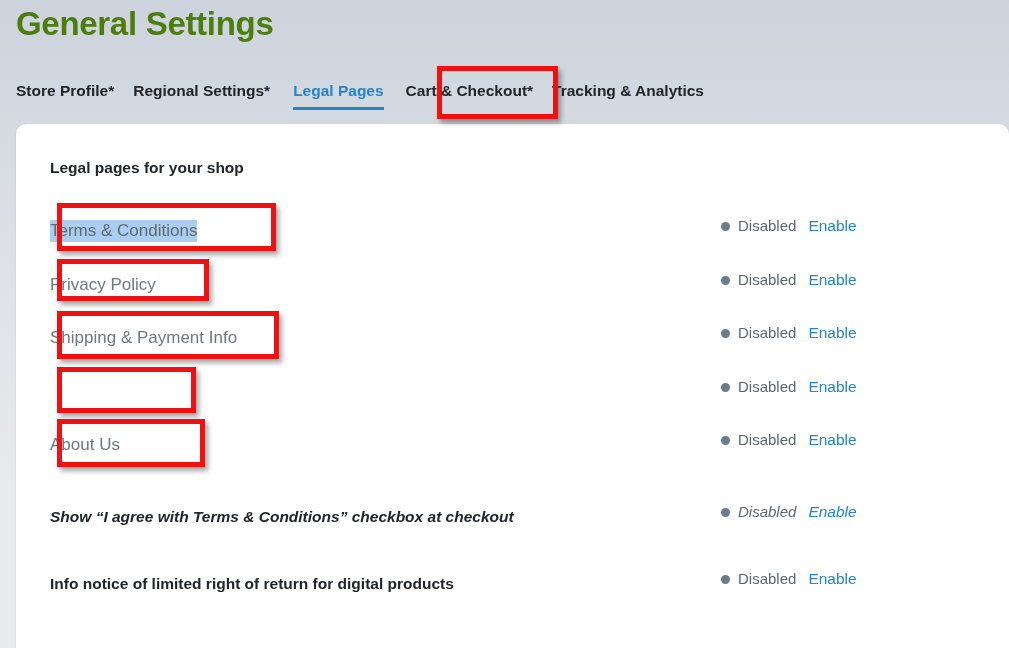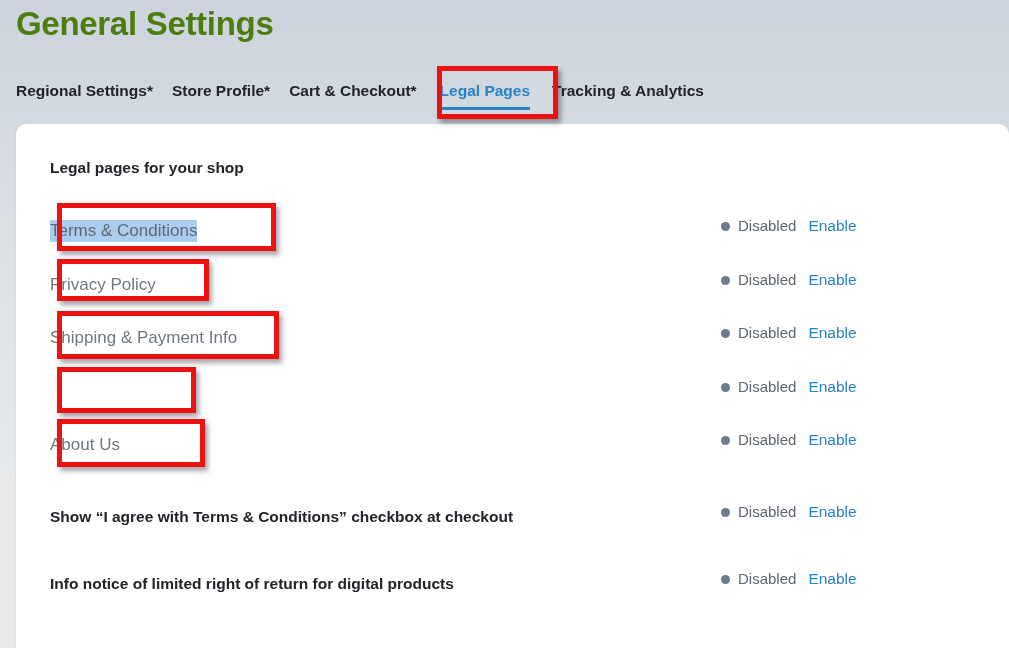--- a/index.html
+++ b/index.html
@@ -157,24 +157,24 @@
     box-shadow: 3px 4px 5px rgba(0,0,0,0.35);
     pointer-events: none;
   }
 </style>
 </head>
 <body>
 
 <div class="page-title">General Settings</div>
 
 <div class="tabbar" id="tabbar">
+    <div class="tab"><span>Store Profile*</span></div>
     <div class="tab"><span>Regional Settings*</span></div>
-    <div class="tab"><span>Store Profile*</span></div>
+    <div class="tab active"><span>Legal Pages</span><span class="underline"></span></div>
     <div class="tab"><span>Cart &amp; Checkout*</span></div>
-    <div class="tab active"><span>Legal Pages</span><span class="underline"></span></div>
     <div class="tab"><span>Tracking &amp; Analytics</span></div>
   </div>
 
 <div class="card">
   <div class="card-heading">Legal pages for your shop</div>
   <div class="rows" id="rows">
       <div class="row" style="top: 86px;">
         <div class="row-label selected-text">
           <span class="txt">Terms &amp; Conditions</span>
         </div>
@@ -214,21 +214,21 @@
       <div class="row" style="top: 300px; padding-left: 44px;">
         <div class="row-label">
           <span class="txt">About Us</span>
         </div>
         <div class="status">
           <span class="dot"></span>
           <span class="status-text">Disabled</span>
           <span class="enable-link">Enable</span>
         </div>
       </div>
-      <div class="row" style="top: 372px;">
+      <div class="row" style="top: 372px; font-style: italic;">
         <div class="row-label bold-label">
           <span class="txt">Show “I agree with Terms &amp; Conditions” checkbox at checkout</span>
         </div>
         <div class="status">
           <span class="dot"></span>
           <span class="status-text">Disabled</span>
           <span class="enable-link">Enable</span>
         </div>
       </div>
       <div class="row" style="top: 439px;">

